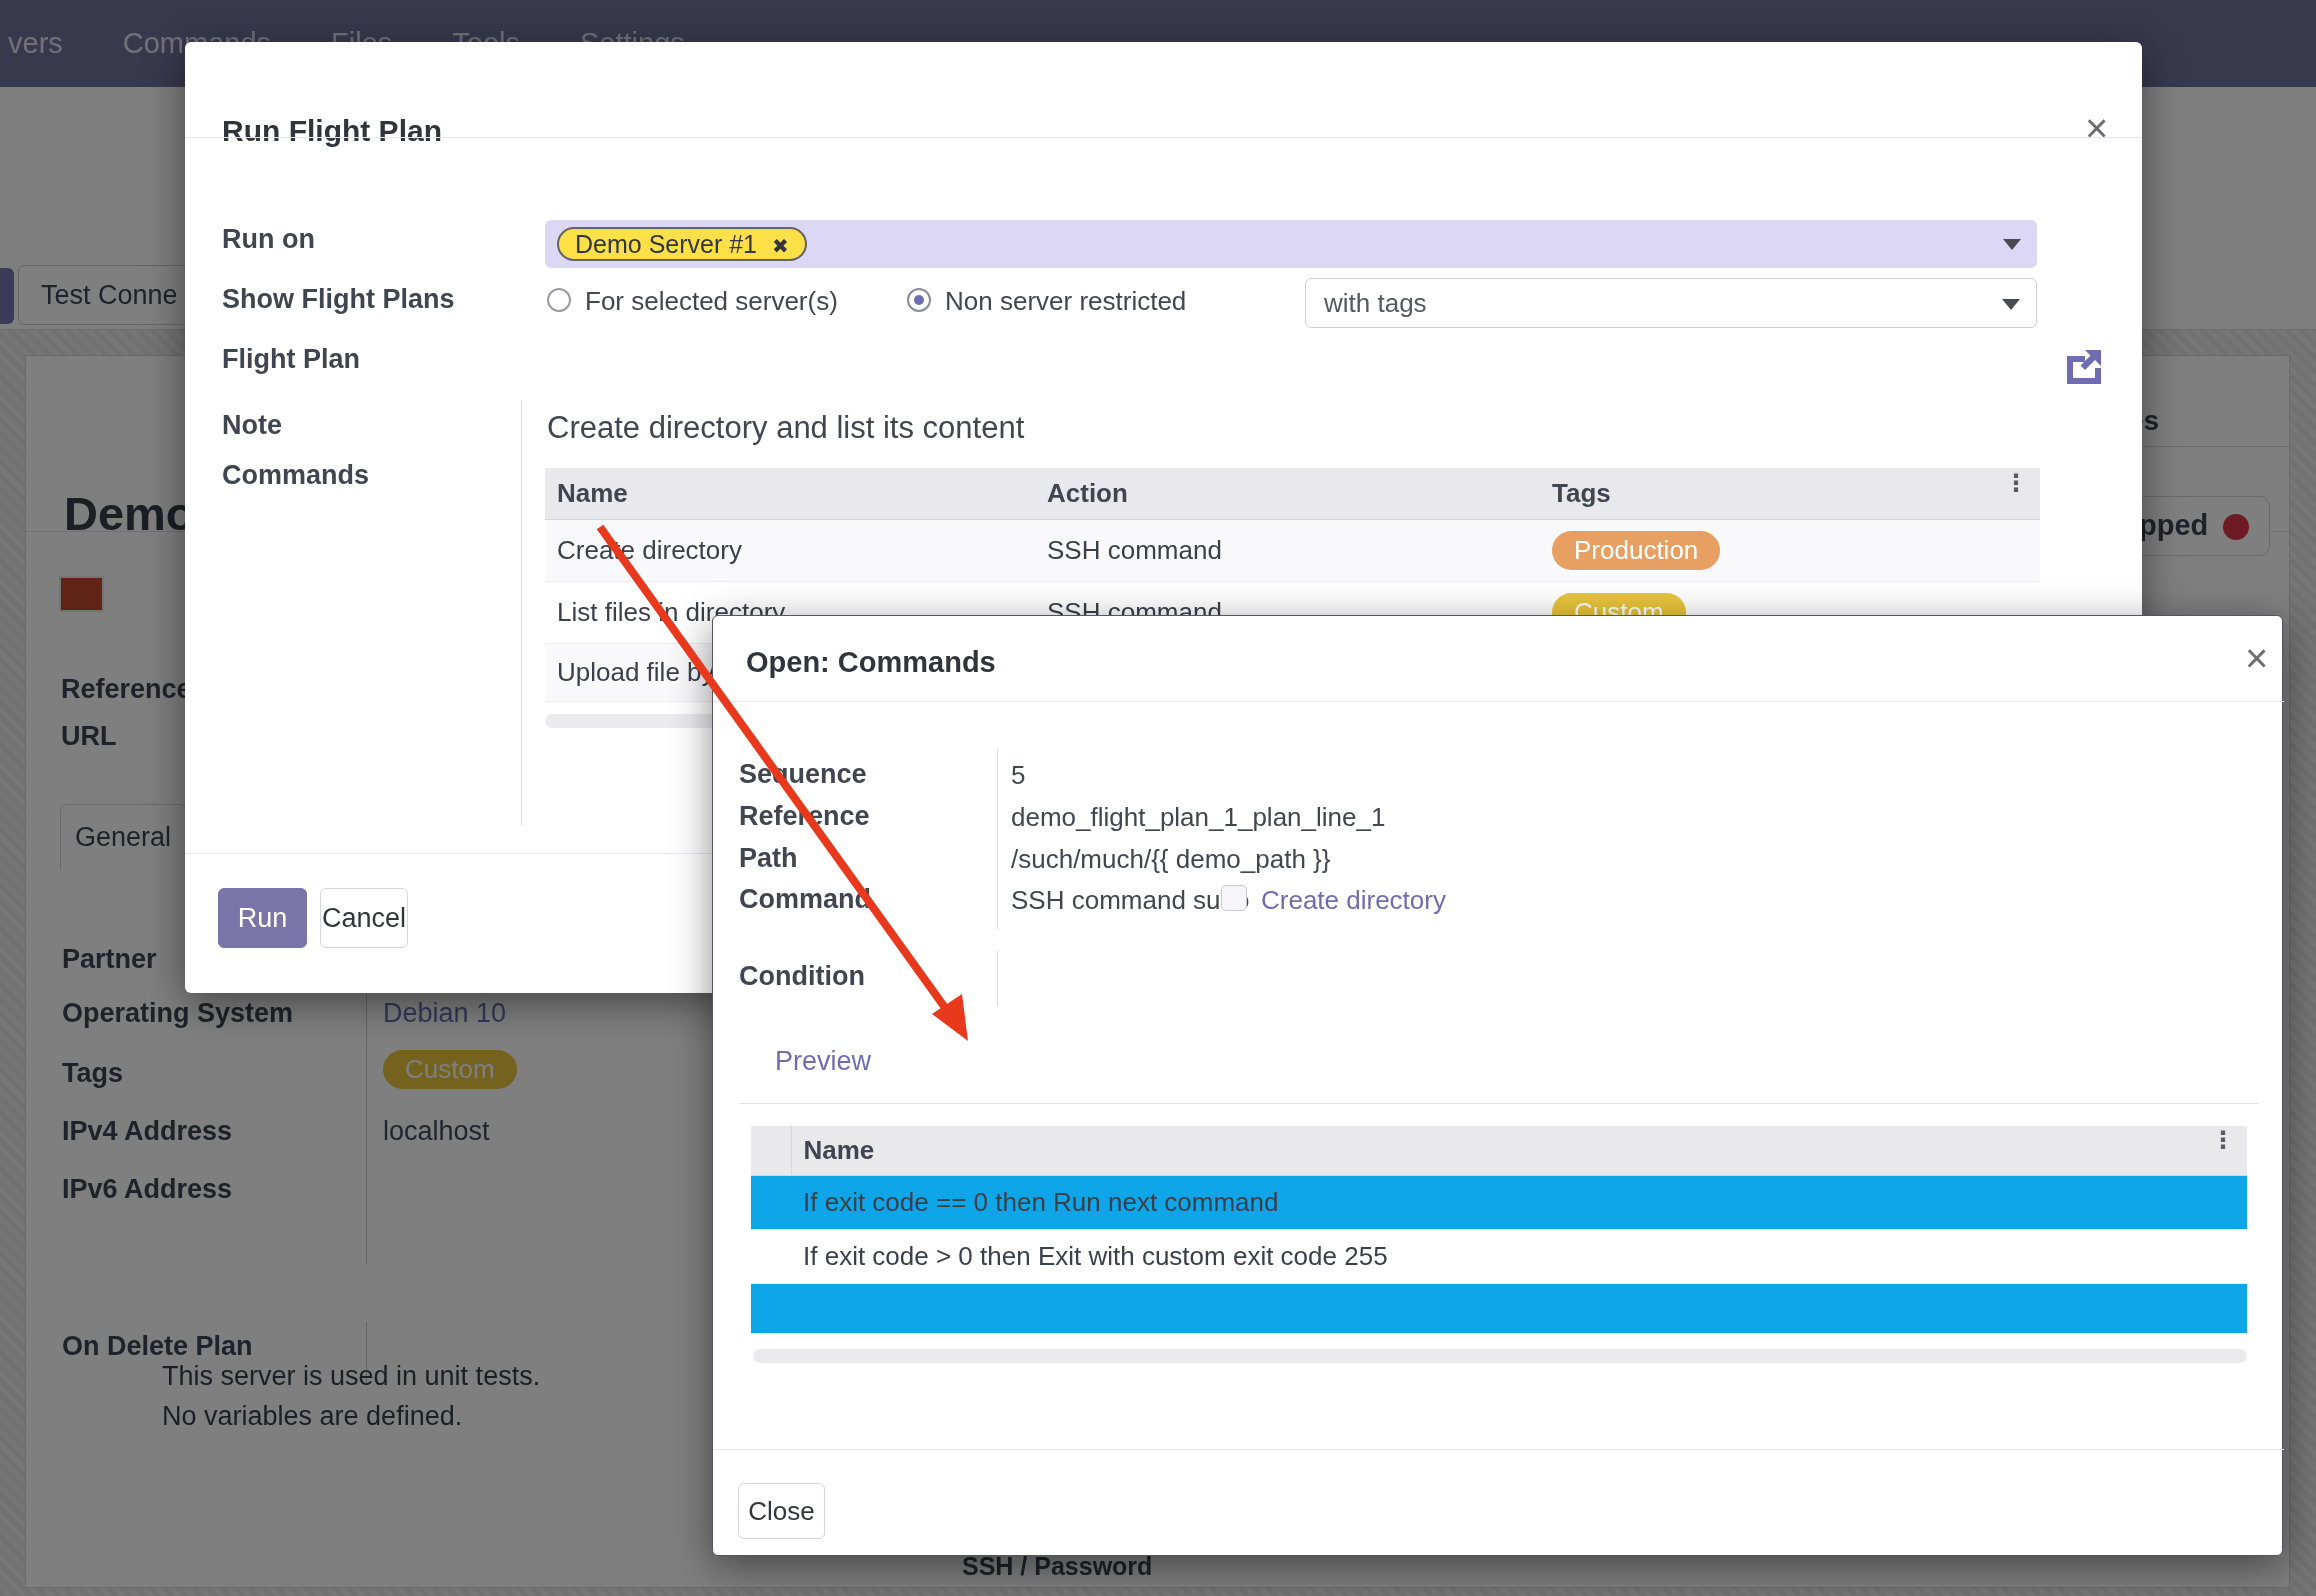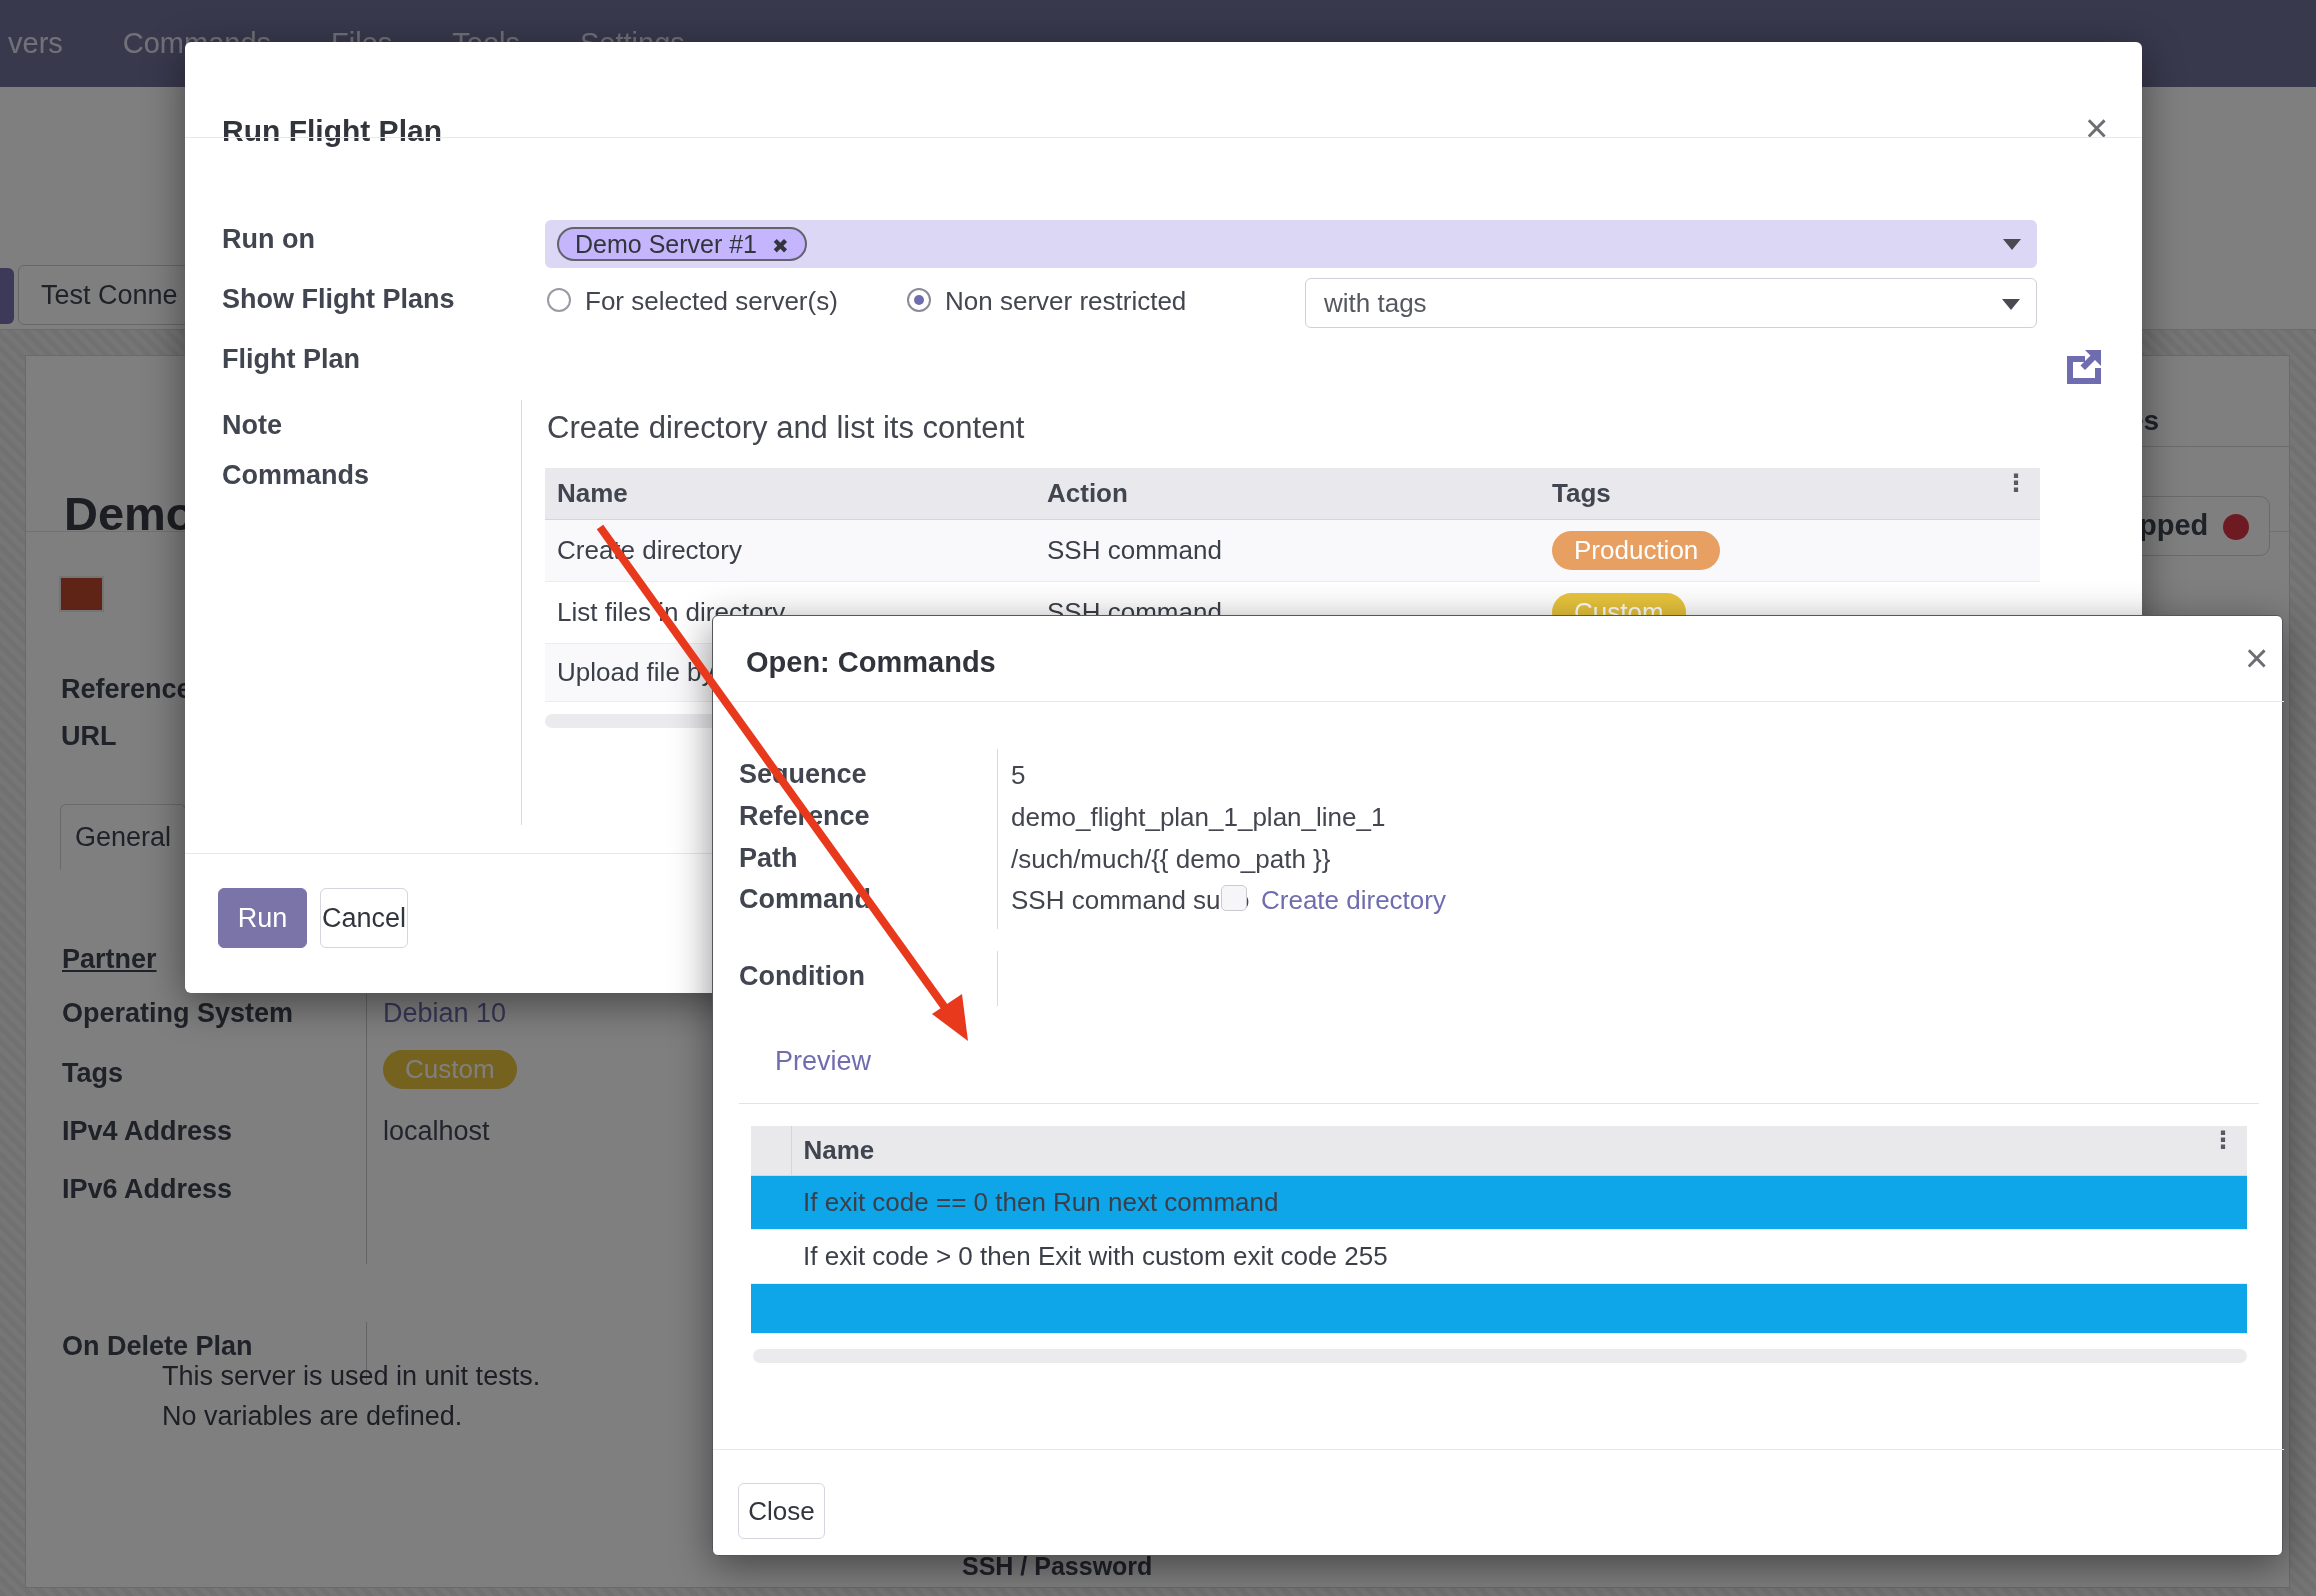--- a/index.html
+++ b/index.html
@@ -55,21 +55,21 @@
   
   #run-modal { left:185px; top:42px; width:1957px; height:951px; z-index:10; }
   .rm-table { position:absolute; left:360px; top:426px; width:1495px; border-collapse:collapse; font-size:26px; color:#3b3f49; }
   .rm-table th { background:#e9e9ed; text-align:left; font-size:26px; color:#41454f; padding:10px 12px; border-bottom:1px solid #d5d5dc; height:42px; }
   .rm-table td { padding:11px 12px; border-bottom:1px solid #ececf1; height:58px; }
   .rm-table tr.odd td { background:#f9f9fb; }
   .dots { color:#5a5a62; font-weight:bold; font-size:24px; letter-spacing:0; line-height:0.45; text-align:right; }
   .btn { position:absolute; border-radius:6px; font-size:27px; text-align:center; cursor:pointer; }
   .btn-primary { background:#7b74a8; color:#fff; border:1px solid #7b74a8; }
   .btn-secondary { background:#fff; color:#33353d; border:1px solid #d5d5dd; }
-  .server-pill { position:absolute; left:12px; top:7px; height:34px; background:#c4b5fd; border:2px solid #63636b; border-radius:999px; font-size:25px; color:#33353d; padding:1px 16px 0 16px; white-space:nowrap; }
+  .server-pill { position:absolute; left:12px; top:7px; height:34px; background:#fde047; border:2px solid #63636b; border-radius:999px; font-size:25px; color:#33353d; padding:1px 16px 0 16px; white-space:nowrap; }
   .radio { position:absolute; width:24px; height:24px; border-radius:50%; border:2px solid #9a9aa4; background:#fff; }
   .radio.sel { border-color:#8a8a98; }
   .radio.sel::after { content:""; position:absolute; left:5px; top:5px; width:10px; height:10px; border-radius:50%; background:#6f6db0; }
   .ext-icon { position:absolute; left:1878px; top:306px; width:40px; height:36px; }
 
   
   #cmd-modal { left:712px; top:615px; width:1571px; height:941px; z-index:20; border:1px solid #55555c; }
   .cm-lbl-x { left:26px; }
   .cm-val-x { left:298px; }
   .checkbox { position:absolute; width:26px; height:26px; border:1px solid #c9c9cf; border-radius:5px; background:#f6f6f8; }
@@ -110,21 +110,21 @@
   <div class="sheet">
     <div class="sheet-toprow"></div>
     <div class="pagetitle">Demo</div>
     <div class="colorswatch"></div>
 
     <div class="bg-label" style="left:35px; top:318px;">Reference</div>
     <div class="bg-label" style="left:35px; top:365px;">URL</div>
 
     <div class="tab-general">General</div>
 
-    <div class="bg-label" style="left:36px; top:588px;text-decoration:underline;">Partner</div>
+    <div class="bg-label" style="left:36px; top:588px;">Partner</div>
     <div class="bg-label" style="left:36px; top:642px;">Operating System</div>
     <div class="bg-value bg-link" style="left:357px; top:642px;">Debian 10</div>
     <div class="bg-label" style="left:36px; top:702px;">Tags</div>
     <div class="abs" style="left:357px; top:694px;">
       <span class="badge badge-yellow">Custom</span>
     </div>
     <div class="bg-label" style="left:36px; top:760px;">IPv4 Address</div>
     <div class="bg-value" style="left:357px; top:760px;">localhost</div>
     <div class="bg-label" style="left:36px; top:818px;">IPv6 Address</div>
     <div class="vline" style="left:340px; top:638px; height:270px;"></div>

